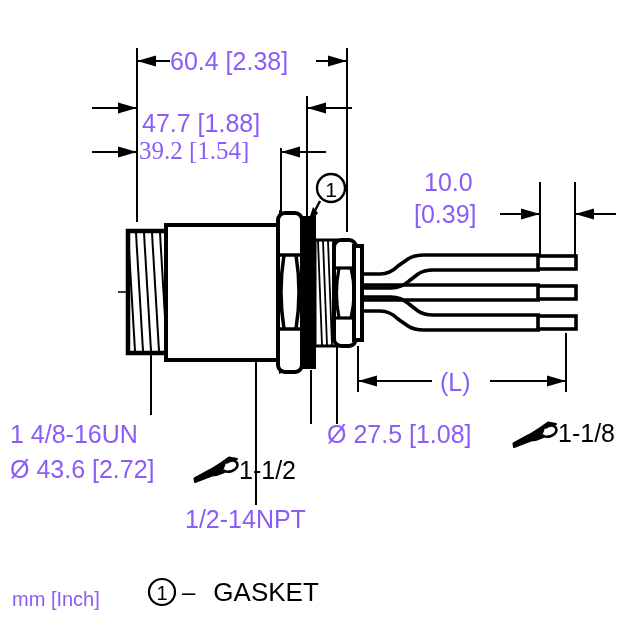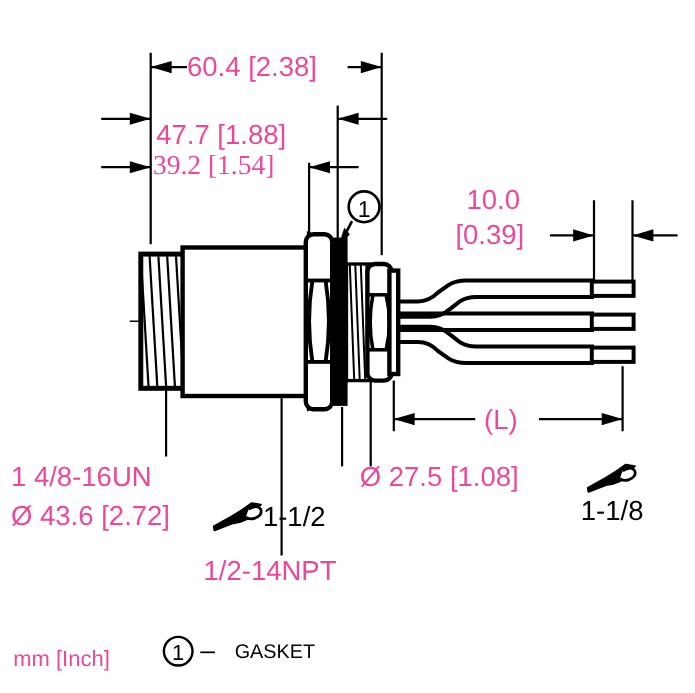--- a/index.html
+++ b/index.html
@@ -2,25 +2,25 @@
 <html><head>
 <meta charset="utf-8">
 <style>
   html,body{margin:0;padding:0;background:#ffffff;}
   body{
     width:632px;height:630px;position:relative;overflow:hidden;
     font-family:"Liberation Sans", sans-serif;
     color:#000000;
   }
   #sheet{position:absolute;inset:0;width:632px;height:630px;}
-  .txt{position:absolute;white-space:nowrap;color:#ec4899;}
+  .txt{position:absolute;white-space:nowrap;color:#8b5cf6;}
   .dim-text{font-size:25px;letter-spacing:0px;}
   .note-text{font-size:25px;}
   .legend-text{font-size:20px;}
-  .gasket-text{font-size:18px;}
+  .gasket-text{font-size:26px;}
   svg{display:block;}
   .ln{stroke:#000;fill:none;}
 </style>
 </head>
 <body>
 
 <svg id="sheet" viewBox="0 0 632 630" xmlns="http://www.w3.org/2000/svg">
 
   <g>
 
@@ -167,21 +167,21 @@
     <path d="M 44 5 L 34.5 10.5 L 37.5 14.5 L 30 18.5 Q 25 21 19 21.5 L 2 28 L 1.5 24.5 L 17 16 Q 23 12.5 29 8.5 L 36 3.5 Z" fill="#000" stroke="#000" stroke-width="2" stroke-linejoin="round"></path>
     <path d="M 33 9 Q 41 4 44 9 Q 46 14 39 17 Q 33 19 30.5 16" fill="#fff" stroke="#000" stroke-width="2.5" stroke-linejoin="round"></path>
   </svg>
   <span class="note-text">1-1/2</span>
 </div>
 
 <div class="txt note-text" style="left:185px;top:505px;">1/2-14NPT</div>
 
 <div class="txt note-text" style="left:327px;top:420px;">Ø 27.5 [1.08]</div>
 
-<div style="position:absolute;left:528px;top:419px;display:flex;align-items:center;flex-direction:column;">
+<div style="position:absolute;left:512px;top:419px;display:flex;align-items:flex-start;">
   <svg width="46" height="32" viewBox="0 0 46 32">
     <path d="M 44 5 L 34.5 10.5 L 37.5 14.5 L 30 18.5 Q 25 21 19 21.5 L 2 28 L 1.5 24.5 L 17 16 Q 23 12.5 29 8.5 L 36 3.5 Z" fill="#000" stroke="#000" stroke-width="2" stroke-linejoin="round"></path>
     <path d="M 33 9 Q 41 4 44 9 Q 46 14 39 17 Q 33 19 30.5 16" fill="#fff" stroke="#000" stroke-width="2.5" stroke-linejoin="round"></path>
   </svg>
   <span class="note-text">1-1/8</span>
 </div>
 
 <div class="txt legend-text" style="left:12px;top:588px;">mm [Inch]</div>
 
 <div style="position:absolute;left:146px;top:576px;display:flex;align-items:center;gap:4px;">

